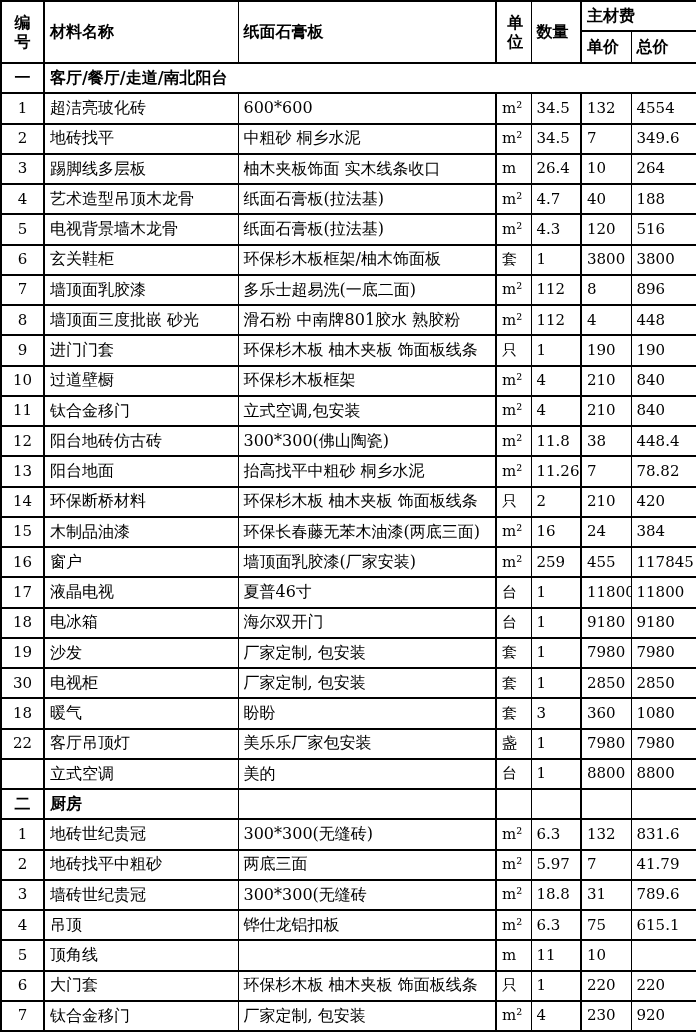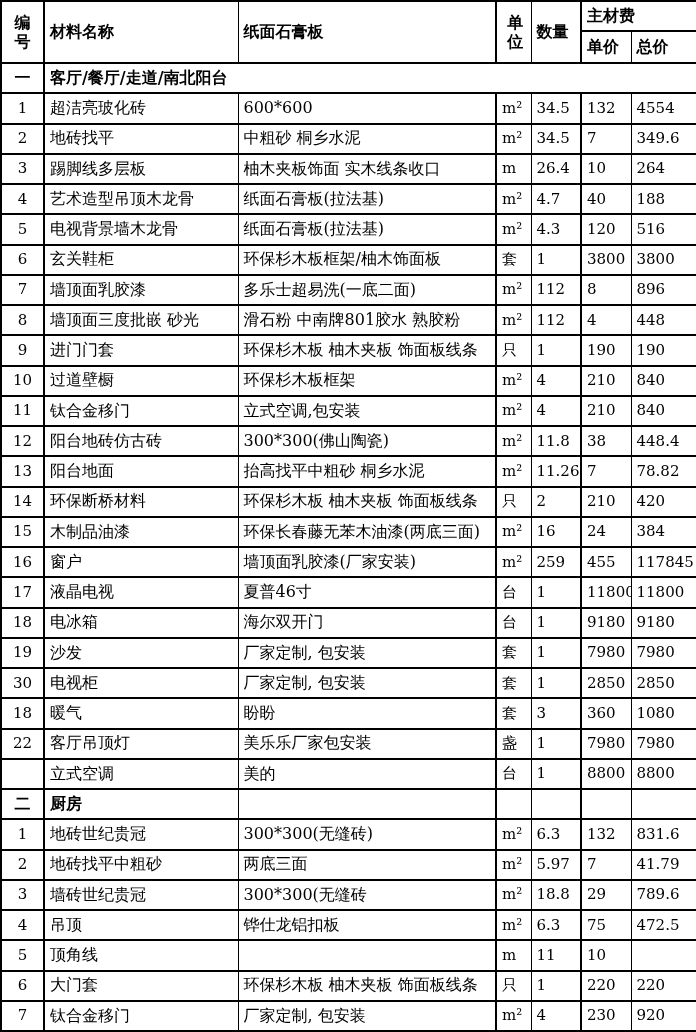--- a/index.html
+++ b/index.html
@@ -310,31 +310,31 @@
         <td>5.97</td>
         <td class="tL">7</td>
         <td>41.79</td>
       </tr>
       <tr>
         <td class="cNo">3</td>
         <td class="cName tL">墙砖世纪贵冠</td>
         <td class="cSpec">300*300(无缝砖</td>
         <td class="tL">m²</td>
         <td>18.8</td>
-        <td class="tL">29</td>
+        <td class="tL">31</td>
         <td>789.6</td>
       </tr>
       <tr>
         <td class="cNo">4</td>
         <td class="cName tL">吊顶</td>
         <td class="cSpec">铧仕龙铝扣板</td>
         <td class="tL">m²</td>
         <td>6.3</td>
         <td class="tL">75</td>
-        <td>472.5</td>
+        <td>615.1</td>
       </tr>
       <tr>
         <td class="cNo">5</td>
         <td class="cName tL">顶角线</td>
         <td class="cSpec"></td>
         <td class="tL">m</td>
         <td>11</td>
         <td class="tL">10</td>
         <td></td>
       </tr>

